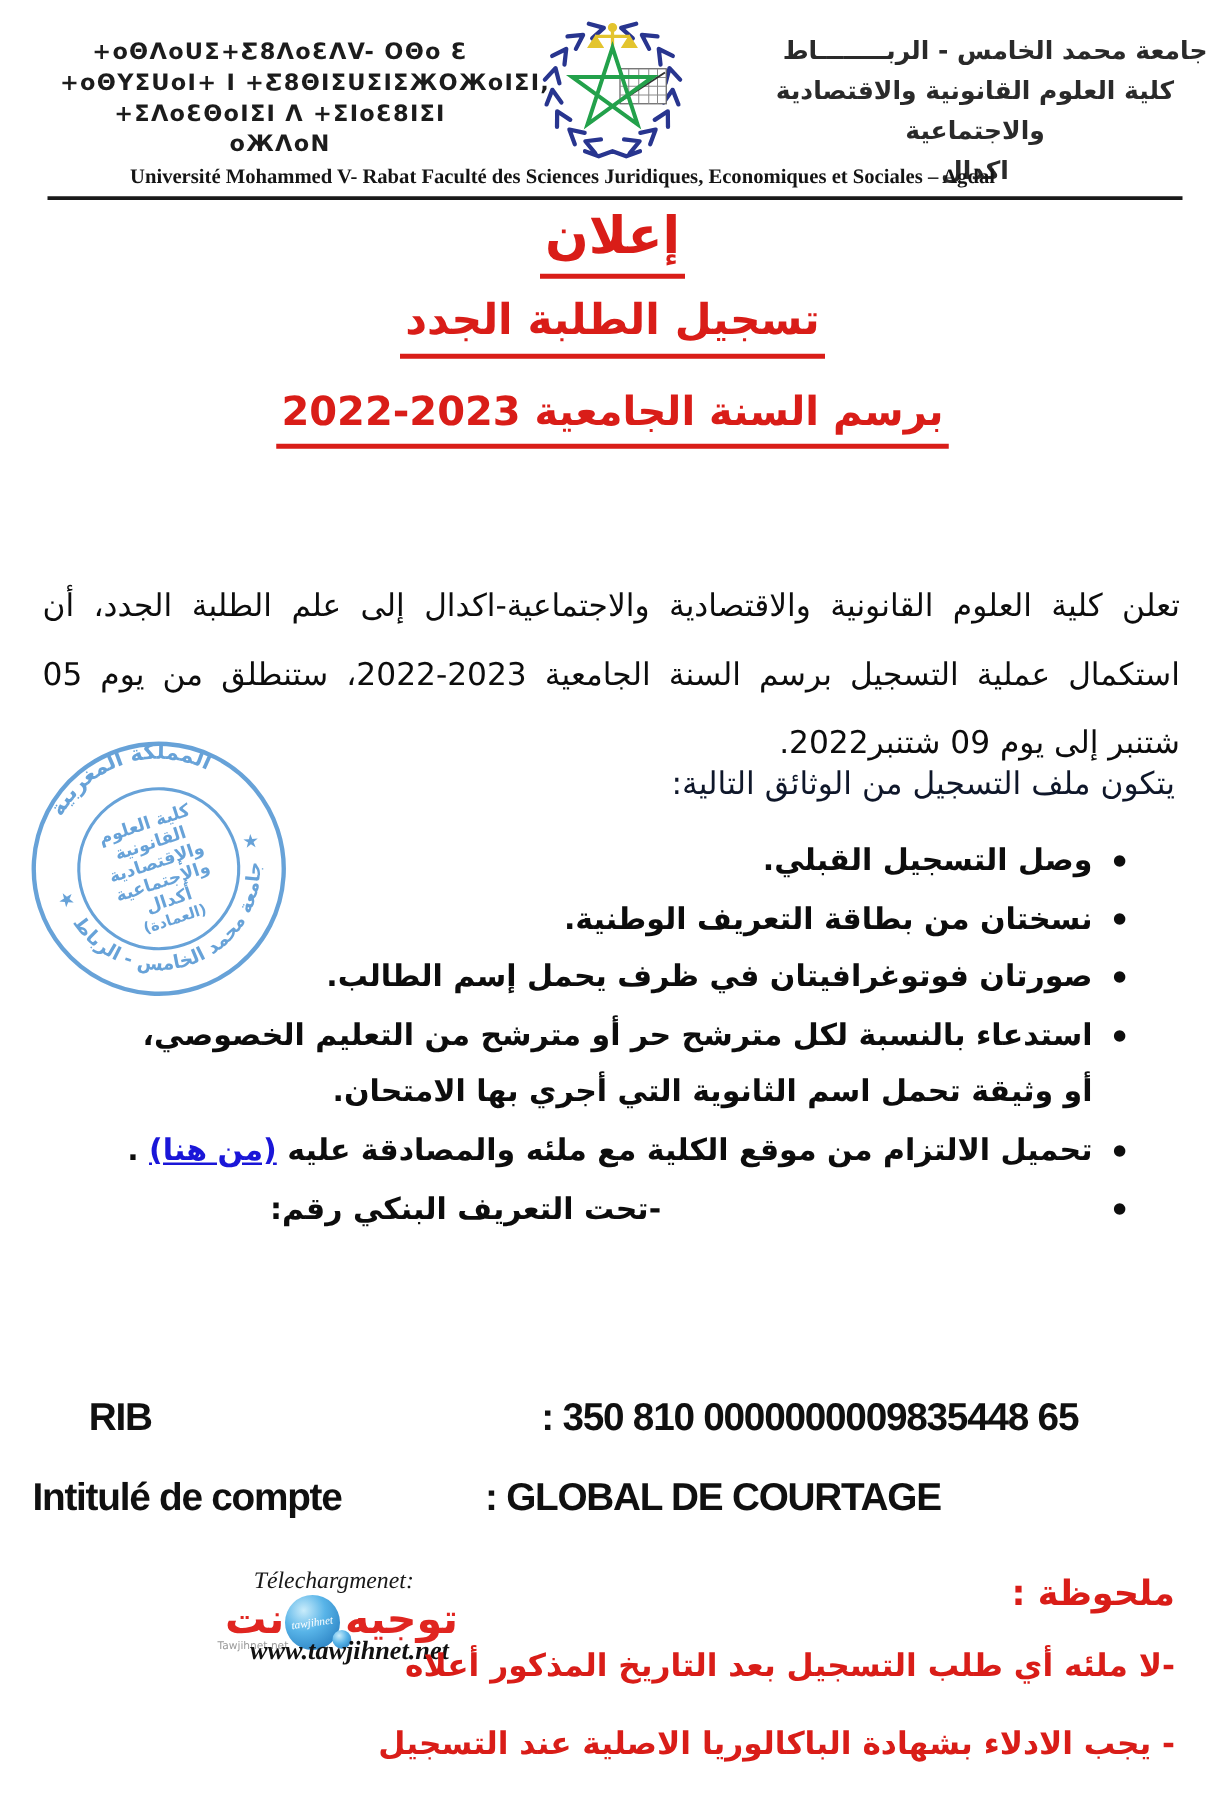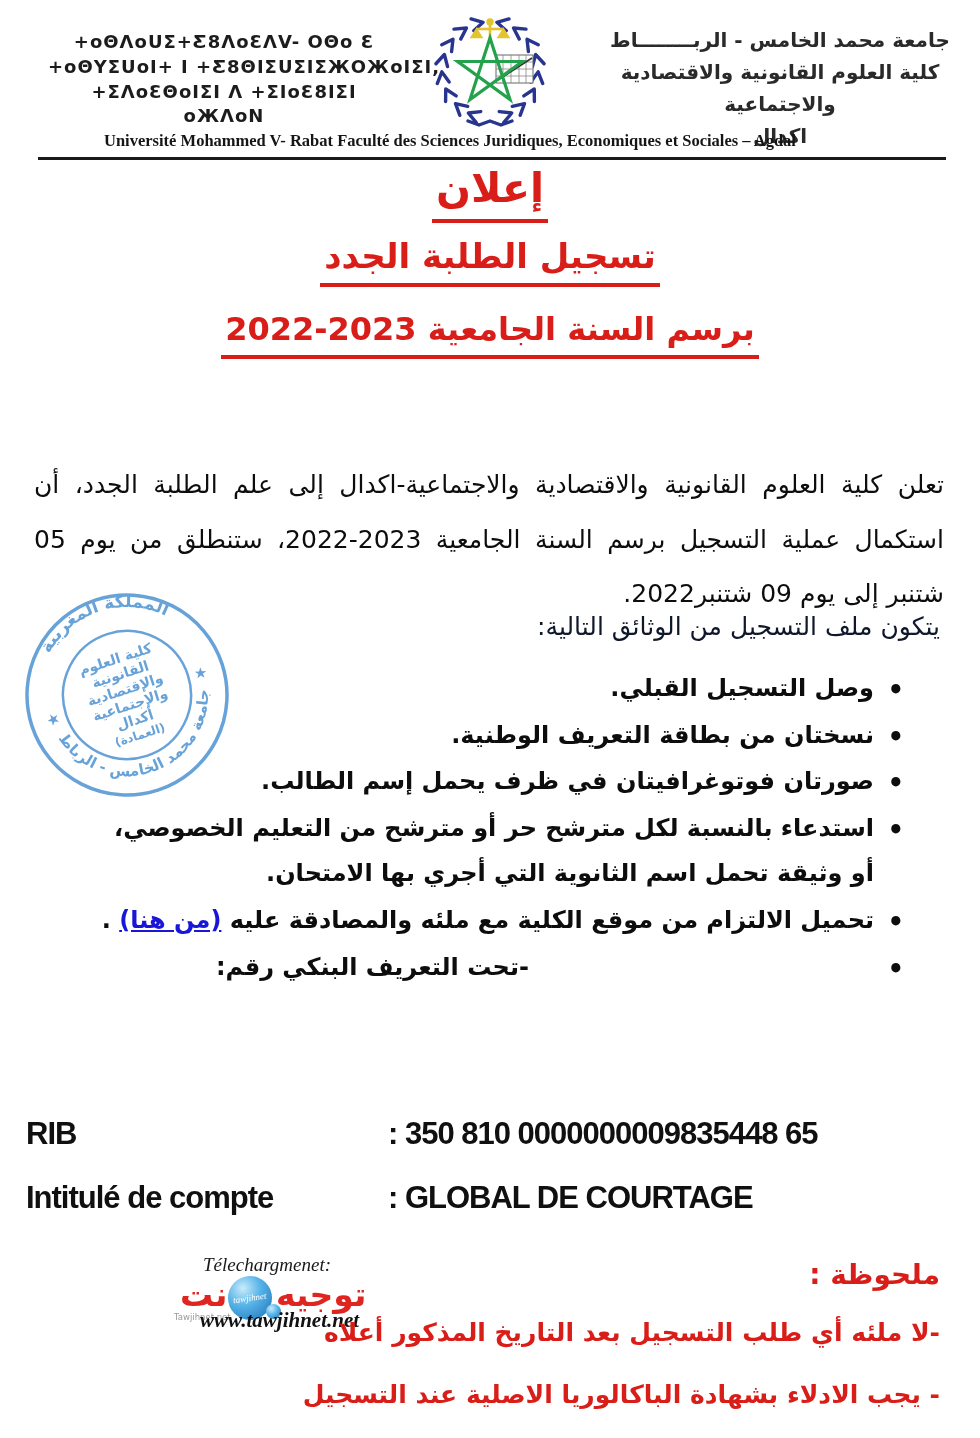--- a/index.html
+++ b/index.html
@@ -12,21 +12,21 @@
   .tifinagh{
     position:absolute; left:48px; top:30px; width:352px;
     text-align:center; font-weight:bold; font-size:18px; line-height:1.38;
     color:#1c1c1c; letter-spacing:1px; white-space:nowrap;
   }
   .hdr-arabic{
     position:absolute; right:14px; top:24px; width:372px;
     direction:rtl; text-align:center; font-size:20px; line-height:1.6;
     color:#2a2a2a; font-weight:bold;
   }
-  .hdr-arabic .l1{letter-spacing:.5px;}
+  .hdr-arabic .l1{letter-spacing:.5px;text-align:right;}
   .logo-box{position:absolute; left:406px; top:8px; width:168px; height:120px;}
   .french-line{
     position:absolute; left:70px; top:131px; width:760px; text-align:center;
     font-family:"Liberation Serif", serif; font-weight:bold; font-size:16.5px; color:#151515;
   }
   .hdr-rule{position:absolute; left:38px; top:157px; width:908px; height:3px; background:#1a1a1a;}
   
   .rtitle{position:absolute; left:0; width:980px; text-align:center; direction:rtl;}
   .rtitle span{
     display:inline-block; font-weight:bold; padding:0 4px 7px 4px;
@@ -62,21 +62,21 @@
   .doc-link{text-decoration:underline; cursor:pointer;}
   
   .bank-label{
     position:absolute; left:26px; font-family:"Liberation Sans", sans-serif;
     font-weight:bold; font-size:31px; letter-spacing:-1px; color:#101010;
   }
   .bank-value{
     position:absolute; left:388px; font-family:"Liberation Sans", sans-serif;
     font-weight:bold; font-size:31px; letter-spacing:-1px; color:#101010; white-space:nowrap;
   }
-  .rib-row{top:1116px;} .acct-row{top:1180px;}
+  .rib-row{top:1116px;margin-left:45px;} .acct-row{top:1180px;}
   
   .wm-caption{
     position:absolute; left:203px; top:1254px;
     font-family:"Liberation Serif", serif; font-style:italic; font-size:19px; color:#191919;
   }
   .wm-logo{position:absolute; left:180px; top:1276px; width:200px; height:50px;}
   .wm-nut{position:absolute; left:0; top:2px; font-weight:bold; font-size:33px; line-height:1;}
   .wm-nut-caption{position:absolute; left:-6px; top:36px; font-size:8.5px; color:#9a9a9a; white-space:nowrap;}
   .wm-ball{
     position:absolute; left:48px; top:0px; width:44px; height:44px; border-radius:50%;

